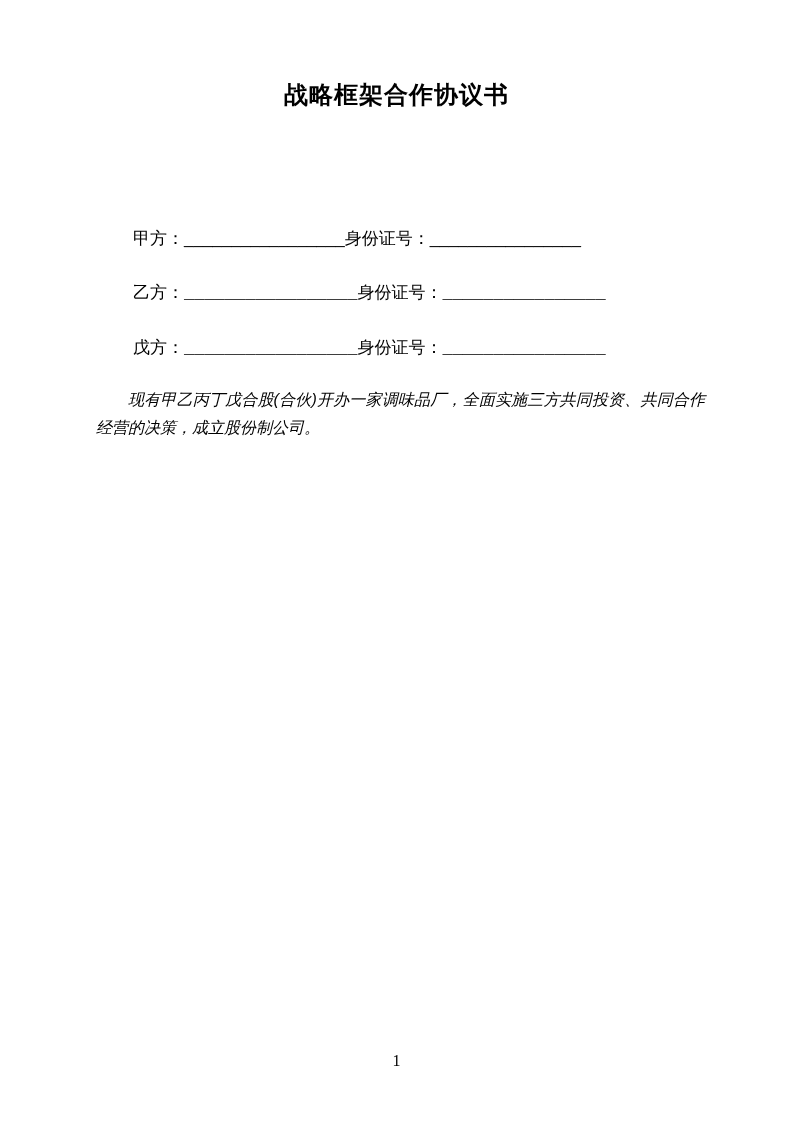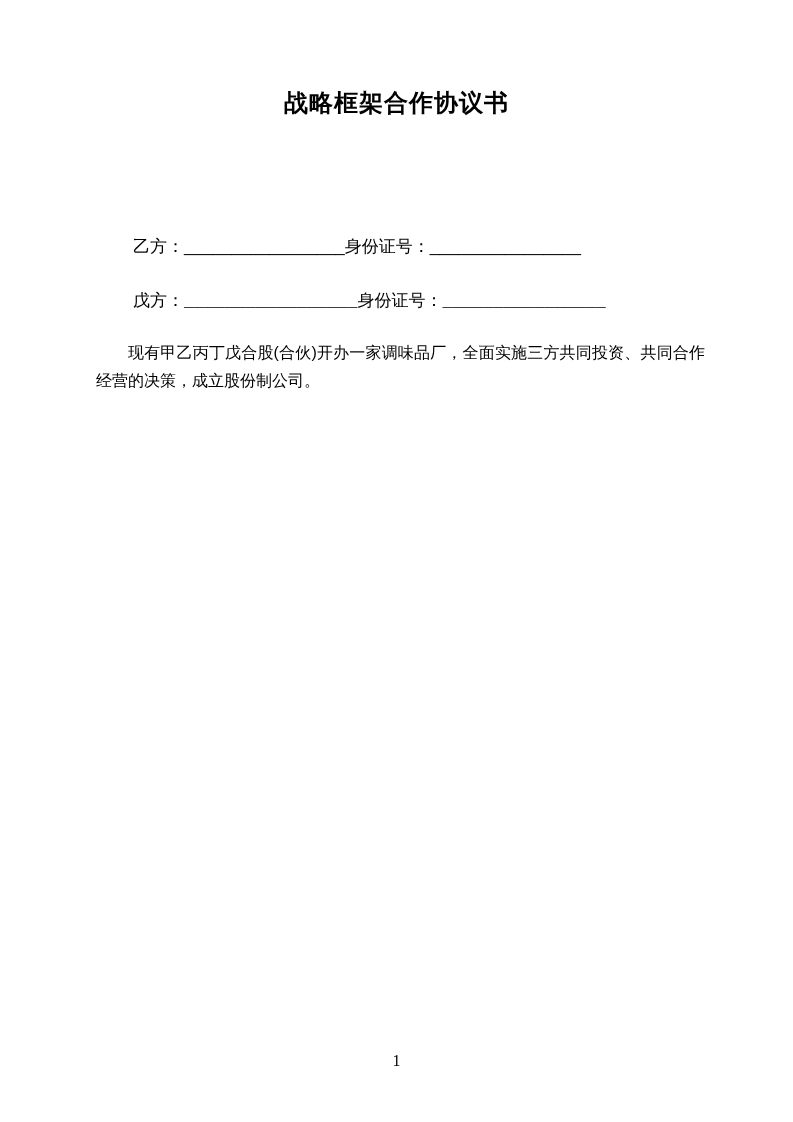--- a/index.html
+++ b/index.html
@@ -10,21 +10,21 @@
   .page {
     position: relative;
     width: 793px;
     height: 1122px;
     background: #ffffff;
     color: #000000;
     font-family: "Liberation Sans", sans-serif;
     overflow: hidden;
   }
   .title {
-    margin: 16px;
+    margin: 8px;
     padding-top: 69px;
     font-size: 24px;
     line-height: 36px;
     font-weight: 700;
     letter-spacing: 1px;
     text-align: center;
   }
   .content {
     padding: 0 88px 0 96px;
   }
@@ -46,20 +46,21 @@
     letter-spacing: 0;
     font-size: 17px;
   }
   .para {
     margin: 0 0 22px 0;
     font-size: 16px;
     line-height: 28px;
     text-align: justify;
     text-indent: 2em;
     word-break: break-all;
+    font-style: italic;
   }
   .page-number {
     position: absolute;
     top: 1050px;
     left: 0;
     width: 100%;
     text-align: center;
     font-family: "Liberation Serif", serif;
     font-size: 16px;
     line-height: 22px;
@@ -69,20 +70,23 @@
 <body>
 
 <div class="page">
 
   <h1 class="title">战略框架合作协议书</h1>
 
   <div class="content">
 
     <div class="parties">
 
+      <div class="party-row">
+        <span>甲方：</span><span class="blank">_________________</span><span>身份证号：</span><span class="blank">________________</span>
+      </div>
 
       <div class="party-row">
         <span>乙方：</span><span class="blank">_________________</span><span>身份证号：</span><span class="blank">________________</span>
       </div>
 
 
 
       <div class="party-row">
         <span>戊方：</span><span class="blank">_________________</span><span>身份证号：</span><span class="blank">________________</span>
       </div>

